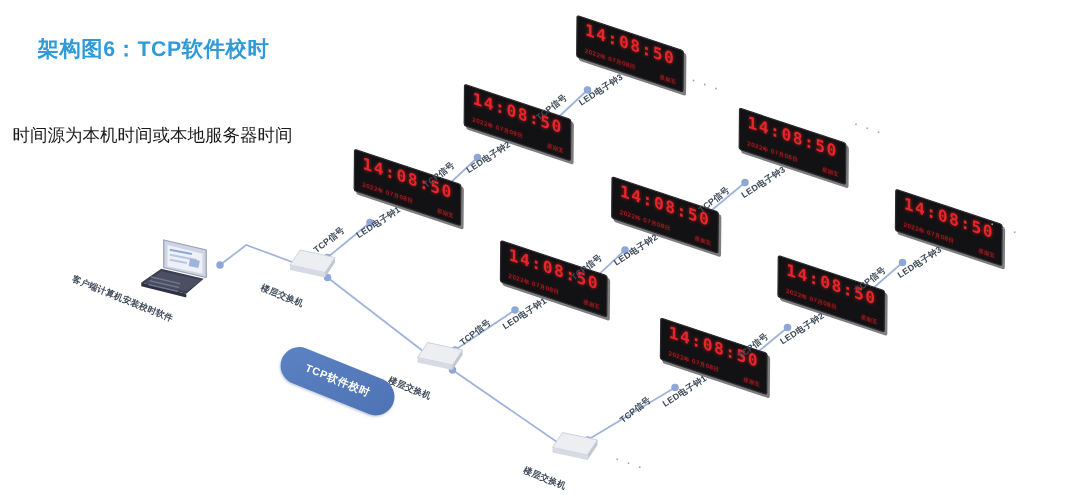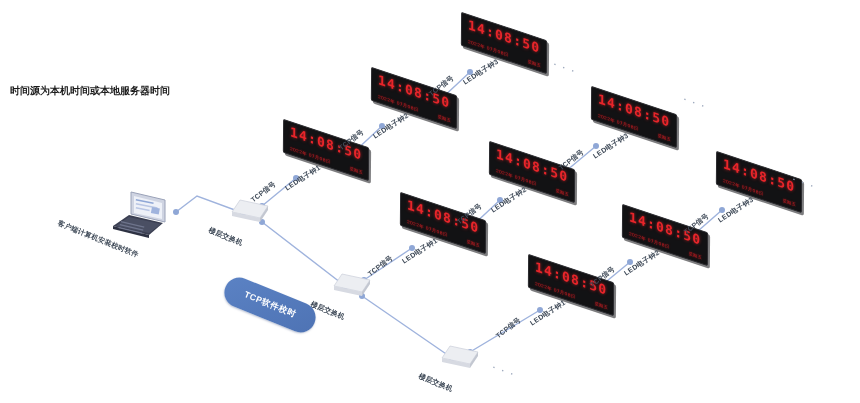--- a/index.html
+++ b/index.html
@@ -10,22 +10,22 @@
   }
   #stage{position:relative;width:860px;height:403px;}
 
   
   #title{
     position:absolute;left:30px;top:28px;
     font-size:17px;font-weight:bold;color:#2e9bd8;letter-spacing:.5px;
     white-space:nowrap;
   }
   #subtitle{
-    position:absolute;left:10px;top:84px;
-    font-size:10px;font-weight:bold;color:#1a1a1a;white-space:nowrap;
+    position:absolute;left:10px;top:100px;
+    font-size:14px;font-weight:normal;color:#1a1a1a;white-space:nowrap;
   }
 
   
   .lines{position:absolute;left:0;top:0;width:860px;height:403px;}
 
   
   .linklabel{
     position:absolute;font-size:7px;color:#3f4a58;white-space:nowrap;
     transform-origin:left center;font-weight:600;letter-spacing:.2px;
   }
@@ -88,20 +88,21 @@
 
   
   .dots{position:absolute;font-size:9px;color:#9aa6bb;letter-spacing:2px;
         transform:rotate(20deg);font-weight:bold;}
 </style>
 </head>
 <body>
 
 <div id="stage">
 
+  <div id="title">架构图6：TCP软件校时</div>
   <div id="subtitle">时间源为本机时间或本地服务器时间</div>
 
   <svg class="lines">
     <g stroke="#9fb3dd" stroke-width="1.4" fill="none" stroke-linecap="round">
 
       <path d="M176,212 L197,196 L243,213"></path>
 
       <path d="M262,206 L296,178"></path>
 
       <path d="M262,222 L345,286"></path>

